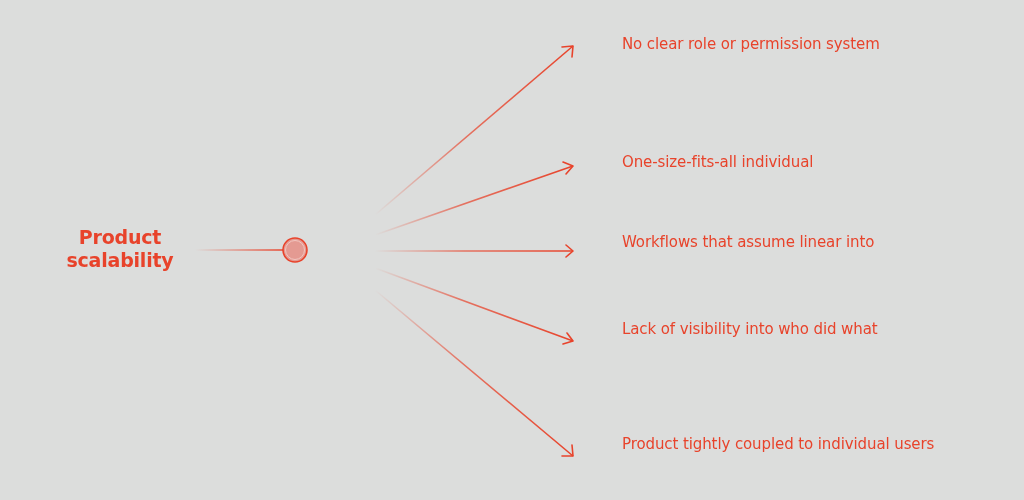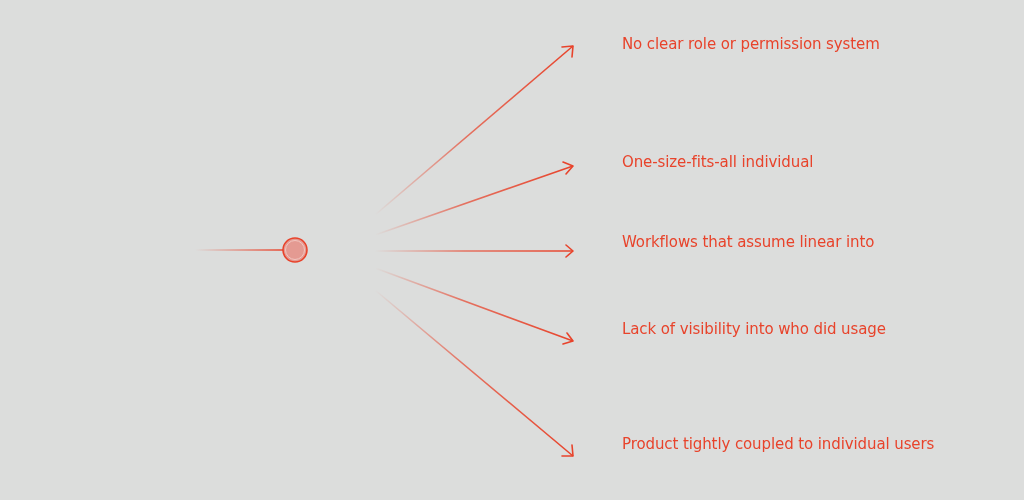--- a/index.html
+++ b/index.html
@@ -40,20 +40,22 @@
       font-size: 15px;
       line-height: 18px;
       white-space: nowrap;
       letter-spacing: -0.1px;
     }
   </style>
 </head>
 <body>
 
 <div class="root-label">
+  <div>Product</div>
+  <div>scalability</div>
 </div>
 
 <svg class="diagram" viewBox="0 0 1024 500" xmlns="http://www.w3.org/2000/svg">
   <defs>
     <linearGradient id="rootLine" x1="195" y1="250" x2="285" y2="250" gradientUnits="userSpaceOnUse">
       <stop offset="0" stop-color="#e8432b" stop-opacity="0"></stop>
       <stop offset="1" stop-color="#e8432b" stop-opacity="1"></stop>
     </linearGradient>
     <linearGradient id="g1" x1="375" y1="215" x2="573" y2="46" gradientUnits="userSpaceOnUse">
       <stop offset="0" stop-color="#e8432b" stop-opacity="0"></stop>
@@ -107,14 +109,14 @@
   </g>
   <g>
     <line x1="375" y1="290" x2="573" y2="456" stroke="url(#g5)" stroke-width="1.6"></line>
     <polyline points="572,445 573,456 562,456" fill="none" stroke="#e8432b" stroke-width="1.6" stroke-linecap="round" stroke-linejoin="round"></polyline>
   </g>
 </svg>
 
 <div class="branch-label" style="top: 35px;">No clear role or permission system</div>
 <div class="branch-label" style="top: 153px;">One-size-fits-all individual</div>
 <div class="branch-label" style="top: 233px;">Workflows that assume linear into</div>
-<div class="branch-label" style="top: 320px;">Lack of visibility into who did usage</div>
+<div class="branch-label" style="top: 320px;">Lack of visibility into who did what</div>
 <div class="branch-label" style="top: 435px;">Product tightly coupled to individual users</div>
 
 </body></html>

